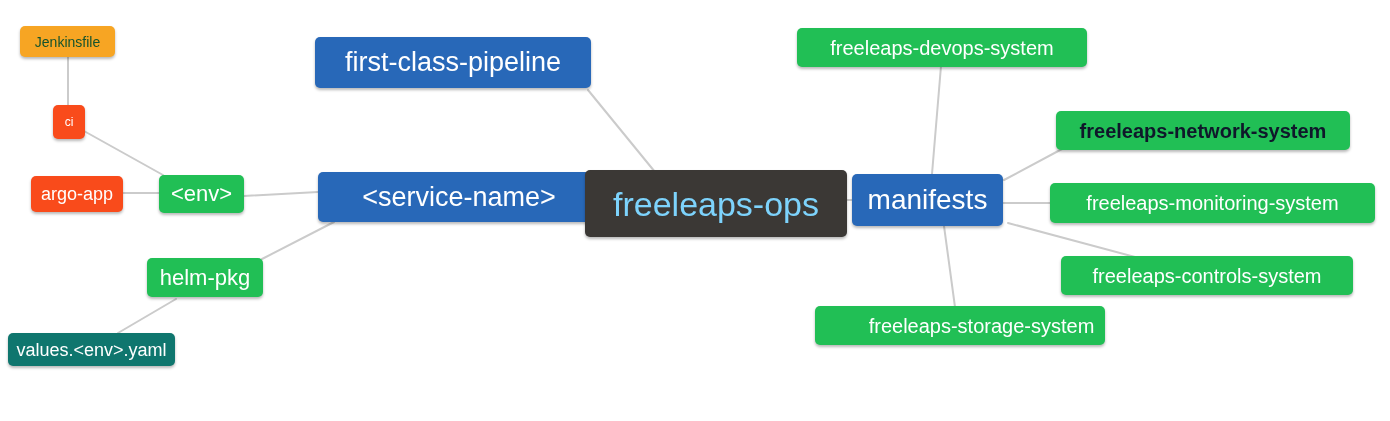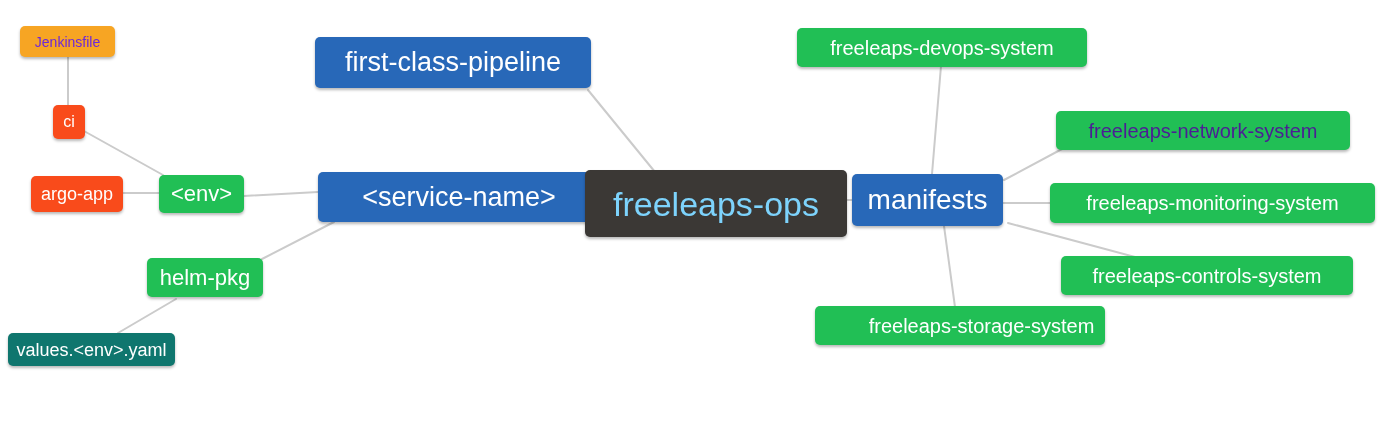--- a/index.html
+++ b/index.html
@@ -58,29 +58,29 @@
       <line x1="588" y1="90" x2="655" y2="172" stroke="#cbcbcb" stroke-width="2" stroke-linecap="round"></line>
       <line x1="560" y1="198" x2="586" y2="199" stroke="#cbcbcb" stroke-width="2" stroke-linecap="round"></line>
       <line x1="846" y1="200" x2="853" y2="200" stroke="#cbcbcb" stroke-width="2" stroke-linecap="round"></line>
       <line x1="932" y1="174" x2="941" y2="66" stroke="#cbcbcb" stroke-width="2" stroke-linecap="round"></line>
       <line x1="1004" y1="180" x2="1062" y2="149" stroke="#cbcbcb" stroke-width="2" stroke-linecap="round"></line>
       <line x1="1003" y1="203" x2="1051" y2="203" stroke="#cbcbcb" stroke-width="2" stroke-linecap="round"></line>
       <line x1="1008" y1="223" x2="1135" y2="257" stroke="#cbcbcb" stroke-width="2" stroke-linecap="round"></line>
       <line x1="944" y1="226" x2="955" y2="307" stroke="#cbcbcb" stroke-width="2" stroke-linecap="round"></line>
     </svg>
   <div id="nodes">
-      <div class="node" style="left: 20px; top: 26px; width: 95px; height: 31px; font-size: 14px; background: rgb(247, 165, 35); color: #6d28d9;">Jenkinsfile</div>
-      <div class="node" style="left: 53px; top: 105px; width: 32px; height: 34px; font-size: 16px; background: rgb(249, 75, 27); color: rgb(255, 255, 255);">ci</div>
+      <div class="node" style="left: 20px; top: 26px; width: 95px; height: 31px; font-size: 14px; background: rgb(247, 165, 35); color: #14532d;">Jenkinsfile</div>
+      <div class="node" style="left: 53px; top: 105px; width: 32px; height: 34px; font-size: 12px; background: rgb(249, 75, 27); color: rgb(255, 255, 255);">ci</div>
       <div class="node" style="left: 31px; top: 176px; width: 92px; height: 36px; font-size: 18px; background: rgb(249, 75, 27); color: rgb(255, 255, 255);">argo-app</div>
       <div class="node" style="left: 159px; top: 175px; width: 85px; height: 38px; font-size: 22px; background: rgb(33, 191, 85); color: rgb(255, 255, 255);">&lt;env&gt;</div>
       <div class="node" style="left: 147px; top: 258px; width: 116px; height: 39px; font-size: 22px; background: rgb(33, 191, 85); color: rgb(255, 255, 255);">helm-pkg</div>
       <div class="node" style="left: 8px; top: 333px; width: 167px; height: 33px; font-size: 18px; background: #0f766e; color: rgb(255, 255, 255);">values.&lt;env&gt;.yaml</div>
       <div class="node" style="left: 315px; top: 37px; width: 276px; height: 51px; font-size: 27px; background: rgb(40, 104, 184); color: rgb(255, 255, 255);">first-class-pipeline</div>
       <div class="node" style="left: 318px; top: 172px; width: 282px; height: 50px; font-size: 27px; background: rgb(40, 104, 184); color: rgb(255, 255, 255);">&lt;service-name&gt;</div>
       <div class="node" style="left: 585px; top: 170px; width: 262px; height: 67px; font-size: 34px; background: rgb(59, 56, 53); color: #7dd3fc;">freeleaps-ops</div>
       <div class="node" style="left: 852px; top: 174px; width: 151px; height: 52px; font-size: 28px; background: rgb(40, 104, 184); color: rgb(255, 255, 255);">manifests</div>
       <div class="node" style="left: 797px; top: 28px; width: 290px; height: 39px; font-size: 20px; background: rgb(33, 191, 85); color: rgb(255, 255, 255);">freeleaps-devops-system</div>
-      <div class="node" style="left: 1056px; top: 111px; width: 294px; height: 39px; font-size: 20px; background: rgb(33, 191, 85); color: #4c1d95;">freeleaps-network-system</div>
+      <div class="node" style="left: 1056px; top: 111px; width: 294px; height: 39px; font-size: 20px; background: rgb(33, 191, 85); color: #0f172a; font-weight: bold;">freeleaps-network-system</div>
       <div class="node" style="left: 1061px; top: 256px; width: 292px; height: 39px; font-size: 20px; background: rgb(33, 191, 85); color: rgb(255, 255, 255);">freeleaps-controls-system</div>
       <div class="node" style="left: 1050px; top: 183px; width: 325px; height: 40px; font-size: 20px; background: rgb(33, 191, 85); color: rgb(255, 255, 255);">freeleaps-monitoring-system</div>
       <div class="node" style="left: 815px; top: 306px; width: 290px; height: 39px; font-size: 20px; background: rgb(33, 191, 85); color: rgb(255, 255, 255); padding-left: 43px;">freeleaps-storage-system</div>
     </div>
 </div>
 
 </body></html>

